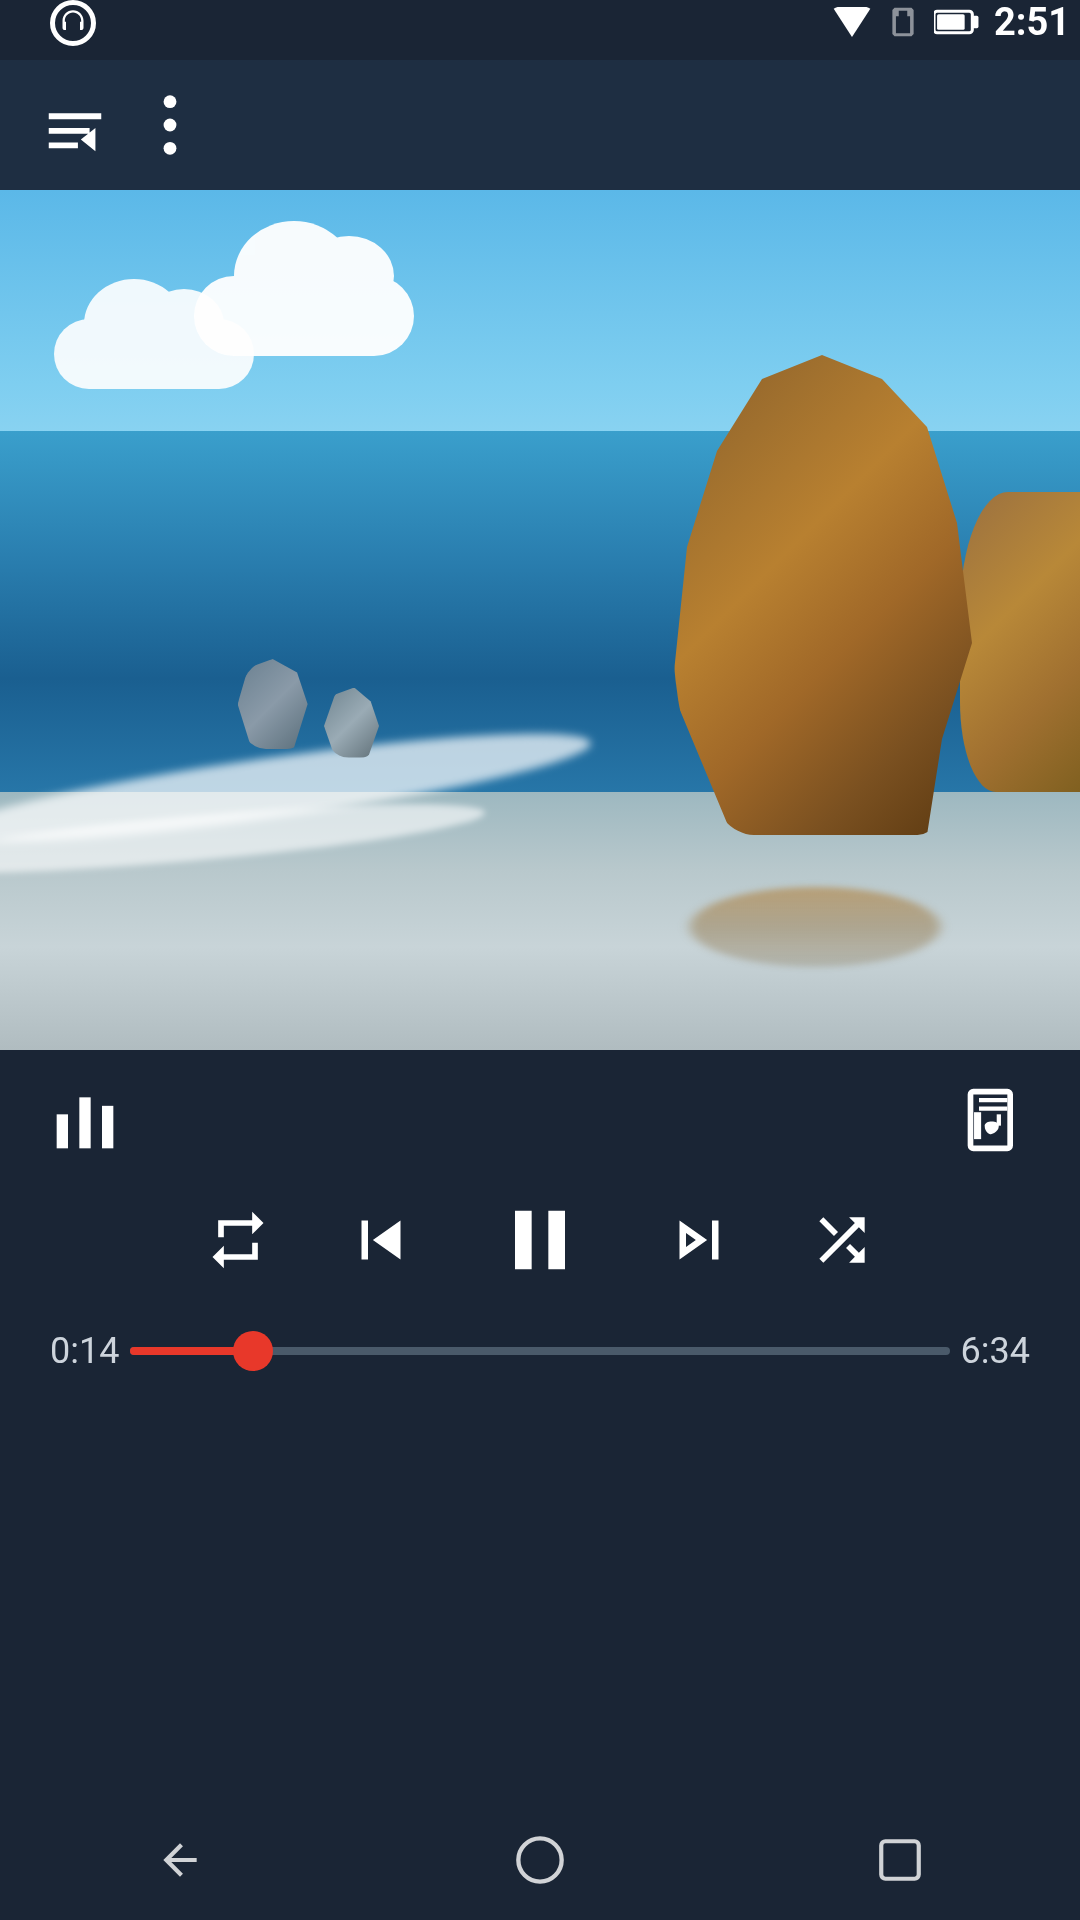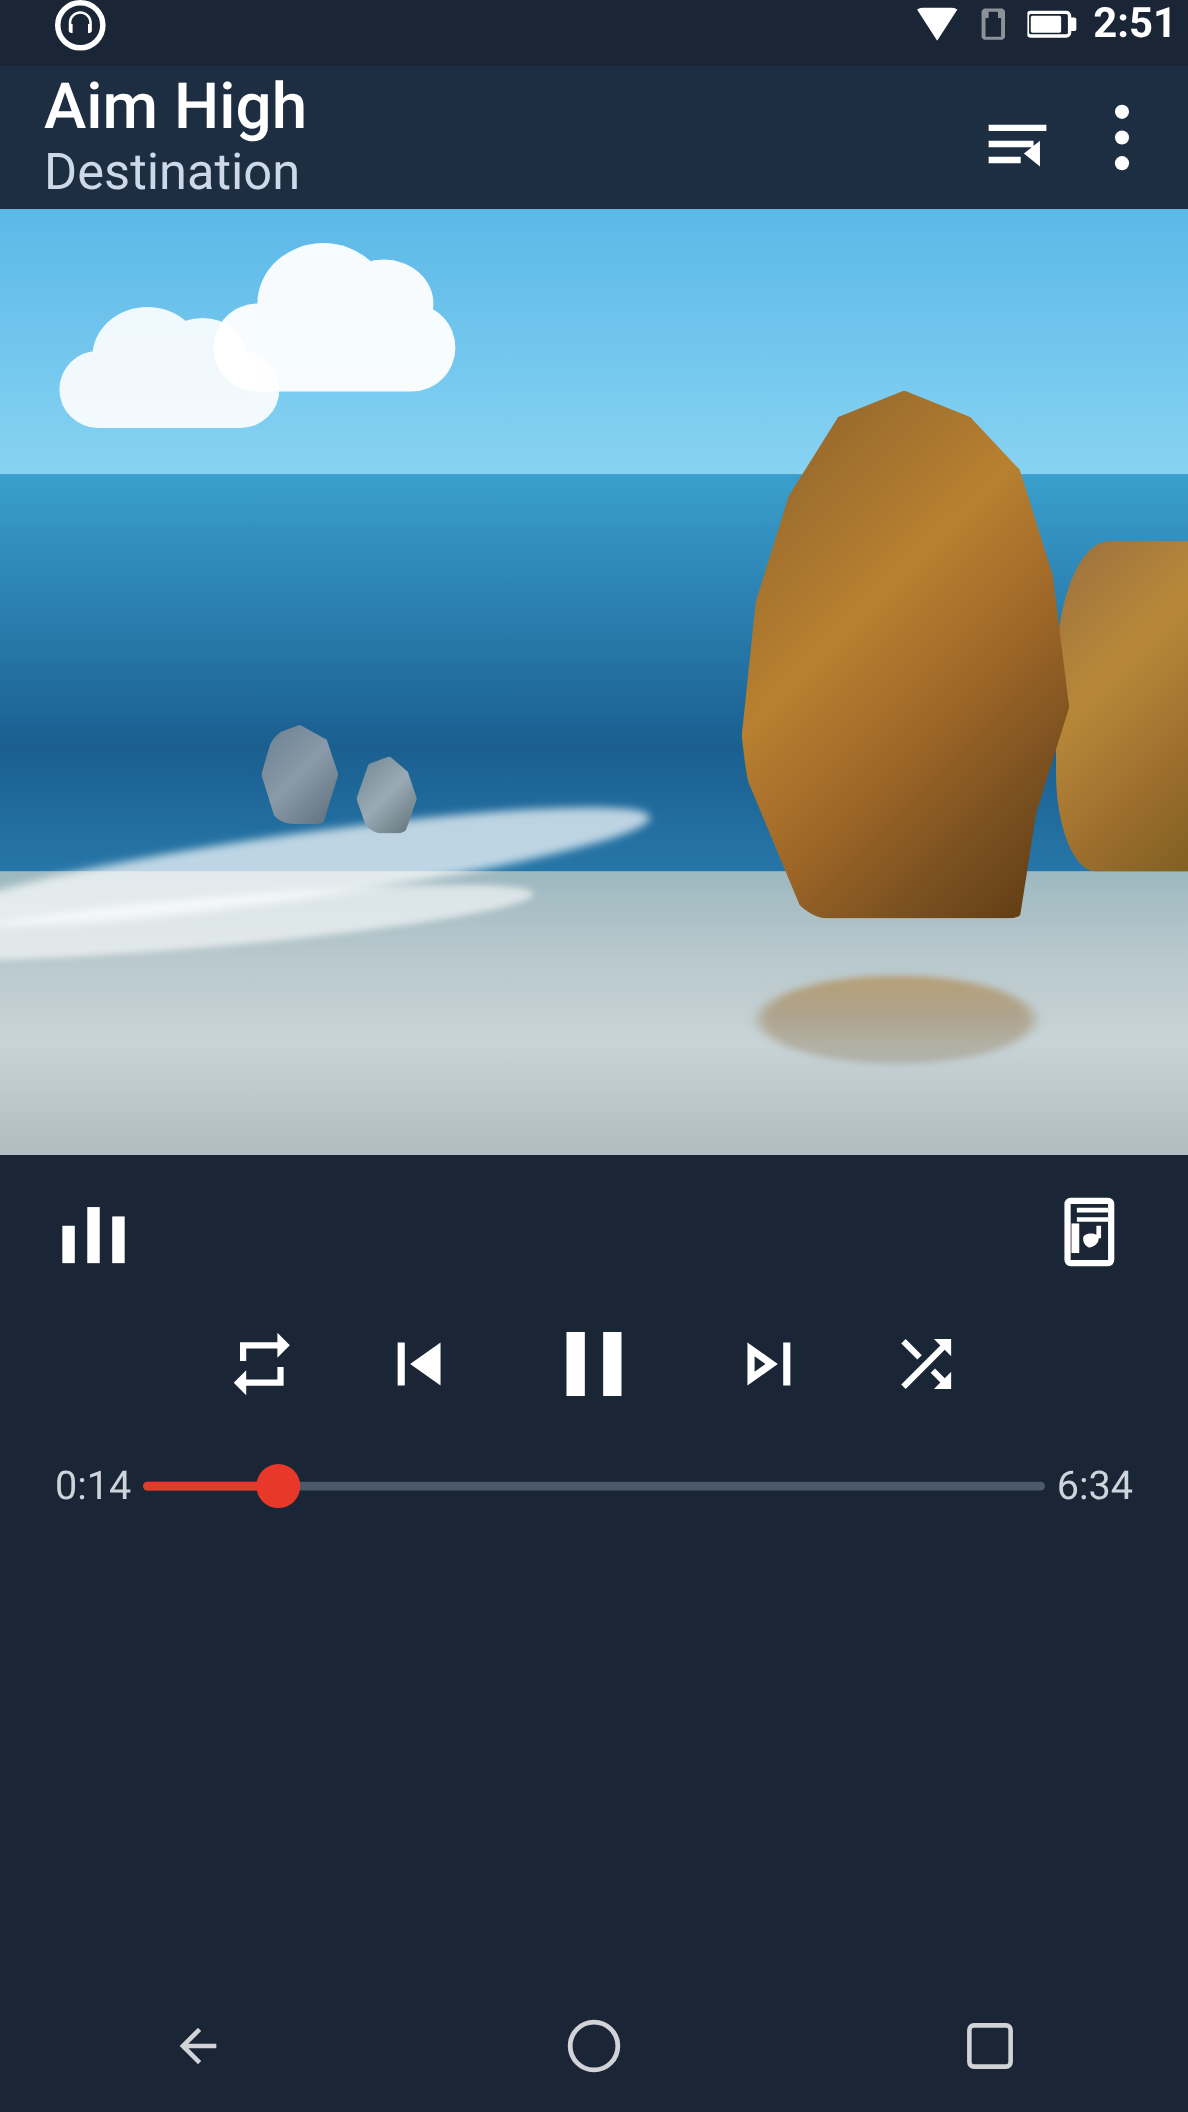--- a/index.html
+++ b/index.html
@@ -421,24 +421,20 @@
     <svg width="46" height="30" viewBox="0 0 30 18">
       <rect x="0" y="2" width="25" height="14" rx="2" fill="none" stroke="white" stroke-width="2"></rect>
       <rect x="2" y="4" width="18" height="10" rx="1" fill="white"></rect>
       <rect x="25" y="5" width="4" height="8" rx="1" fill="white"></rect>
     </svg>
     <span class="status-time">2:51</span>
   </div>
 </div>
 
 <div class="header">
-  <div class="header-title-block">
-    <span class="song-title">Aim High</span>
-    <span class="song-subtitle">Destination</span>
-  </div>
   <div class="header-actions">
 
     <button class="ctrl-btn">
       <svg width="70" height="60" viewBox="0 0 24 20">
         <path d="M3 6h18v2H3V6zm0 5h14v2H3v-2zm0 5h10v2H3v-2zm16-5v8l-5-4 5-4z" fill="white"></path>
       </svg>
     </button>
 
     <button class="ctrl-btn">
       <svg width="40" height="70" viewBox="0 0 8 24">

